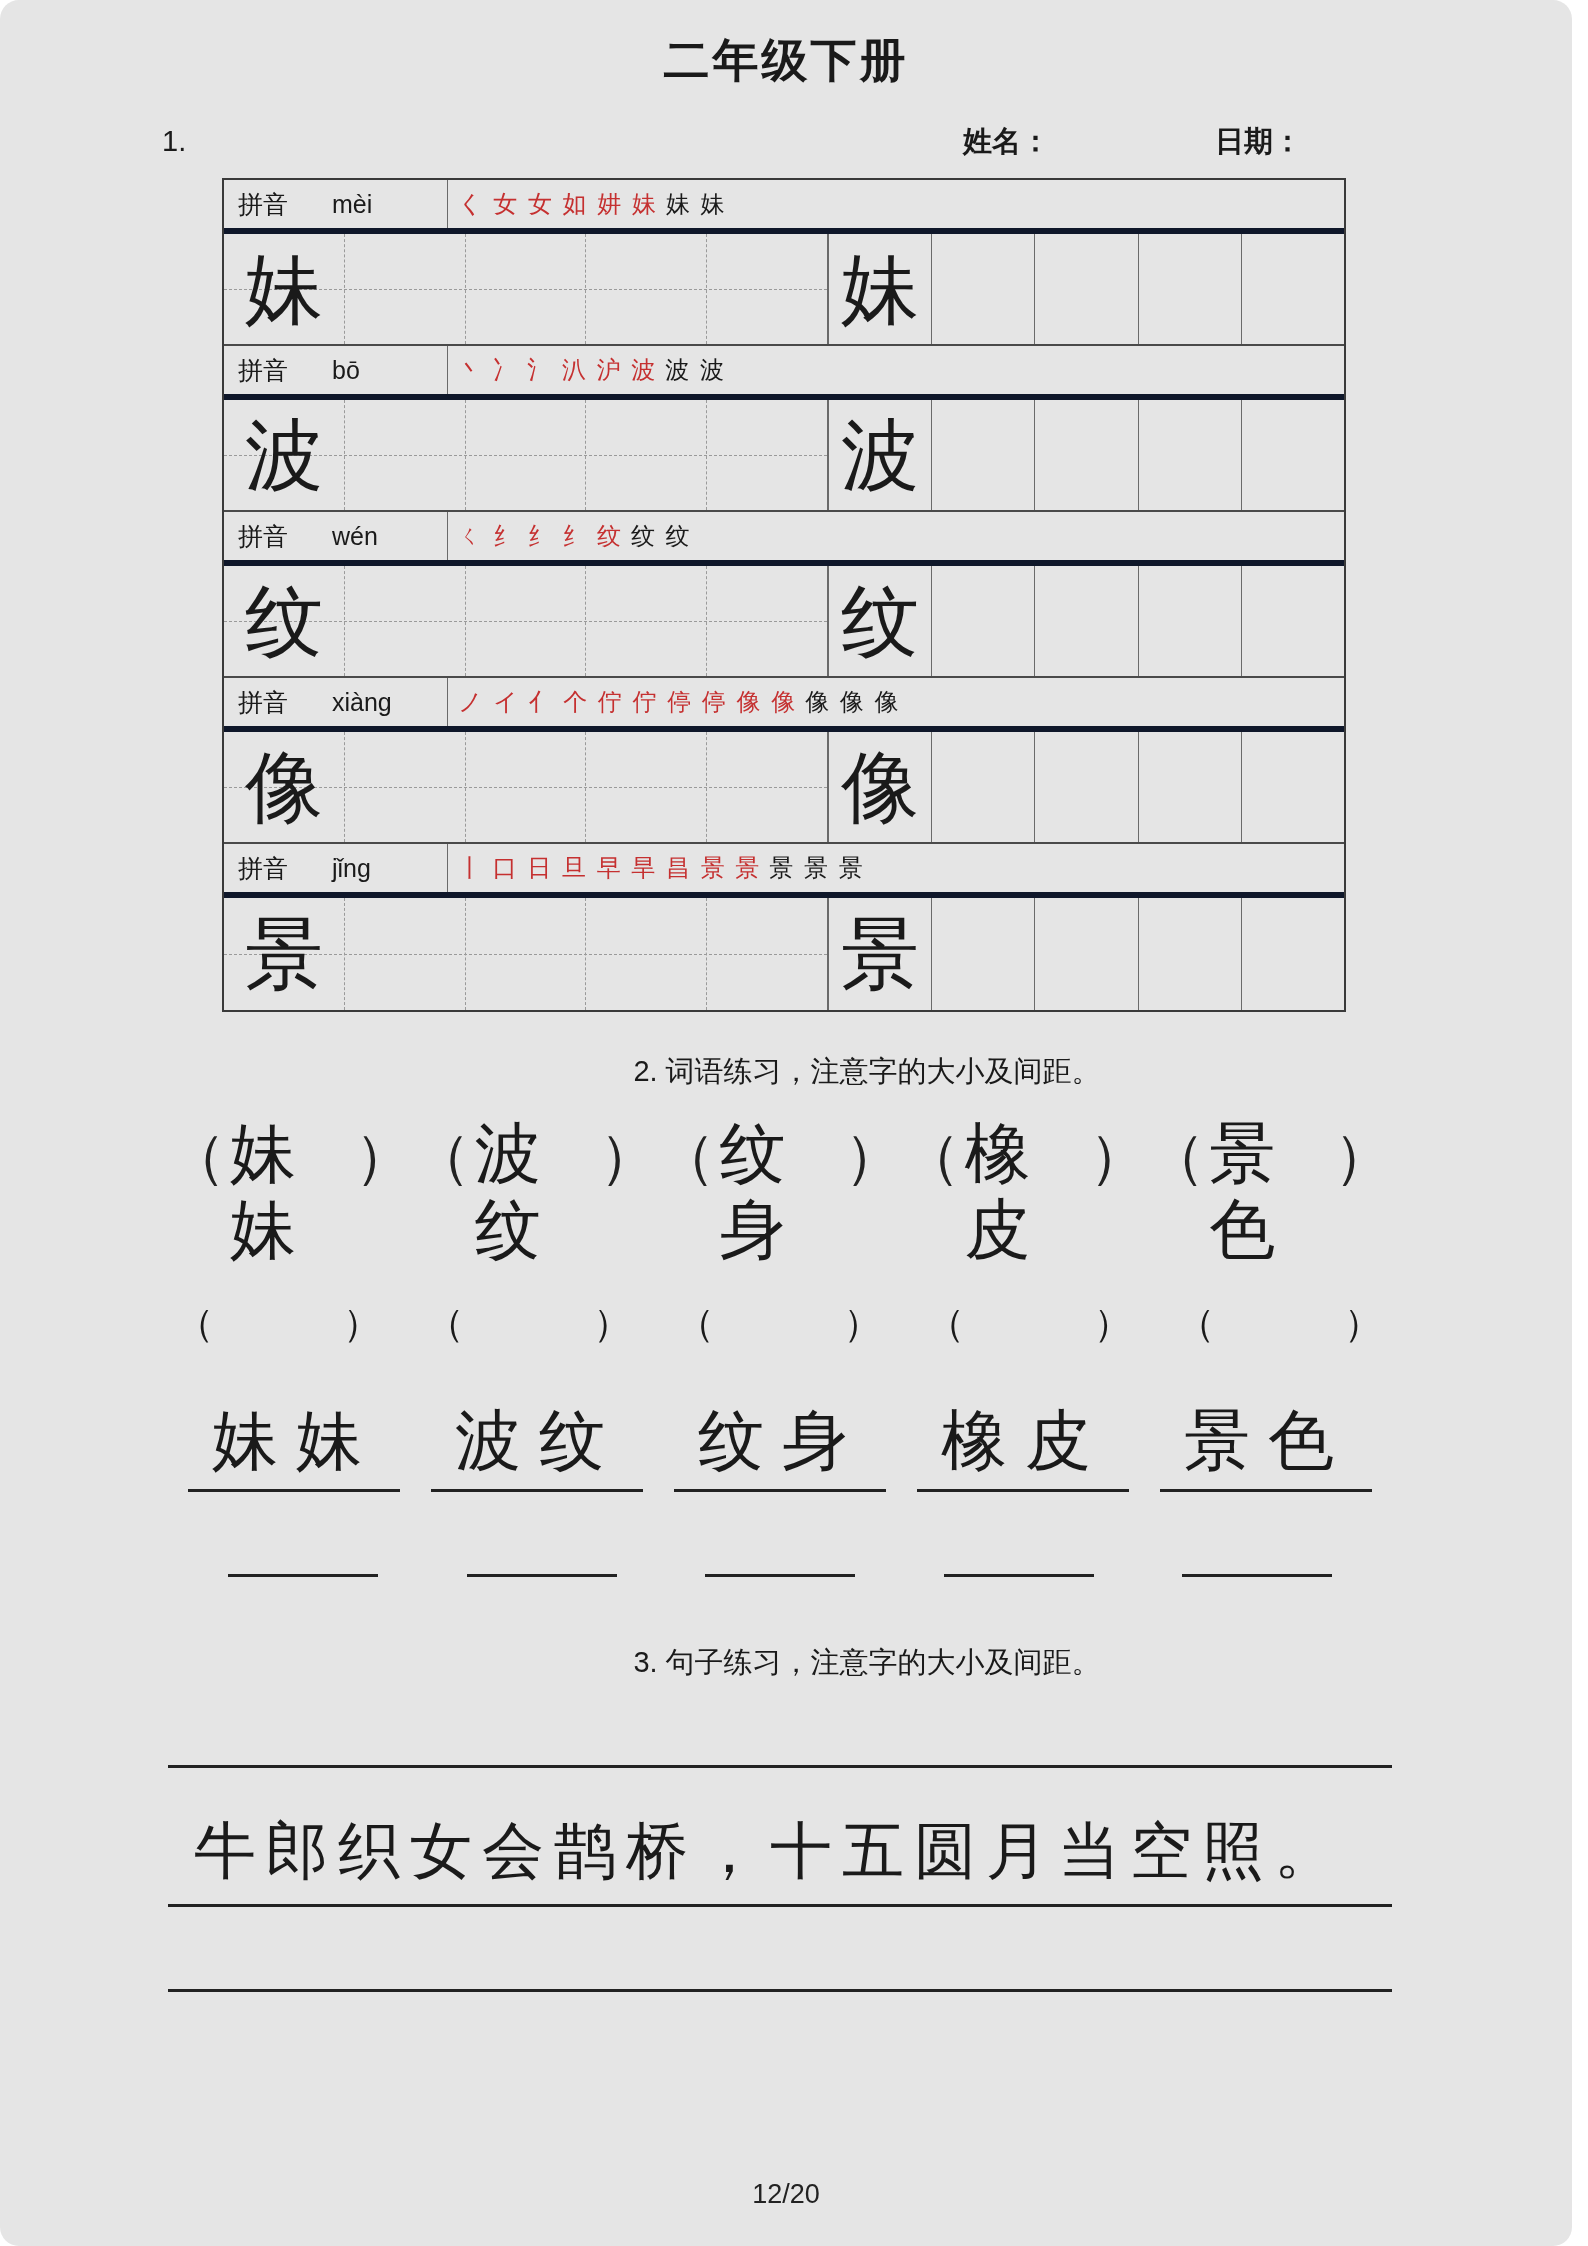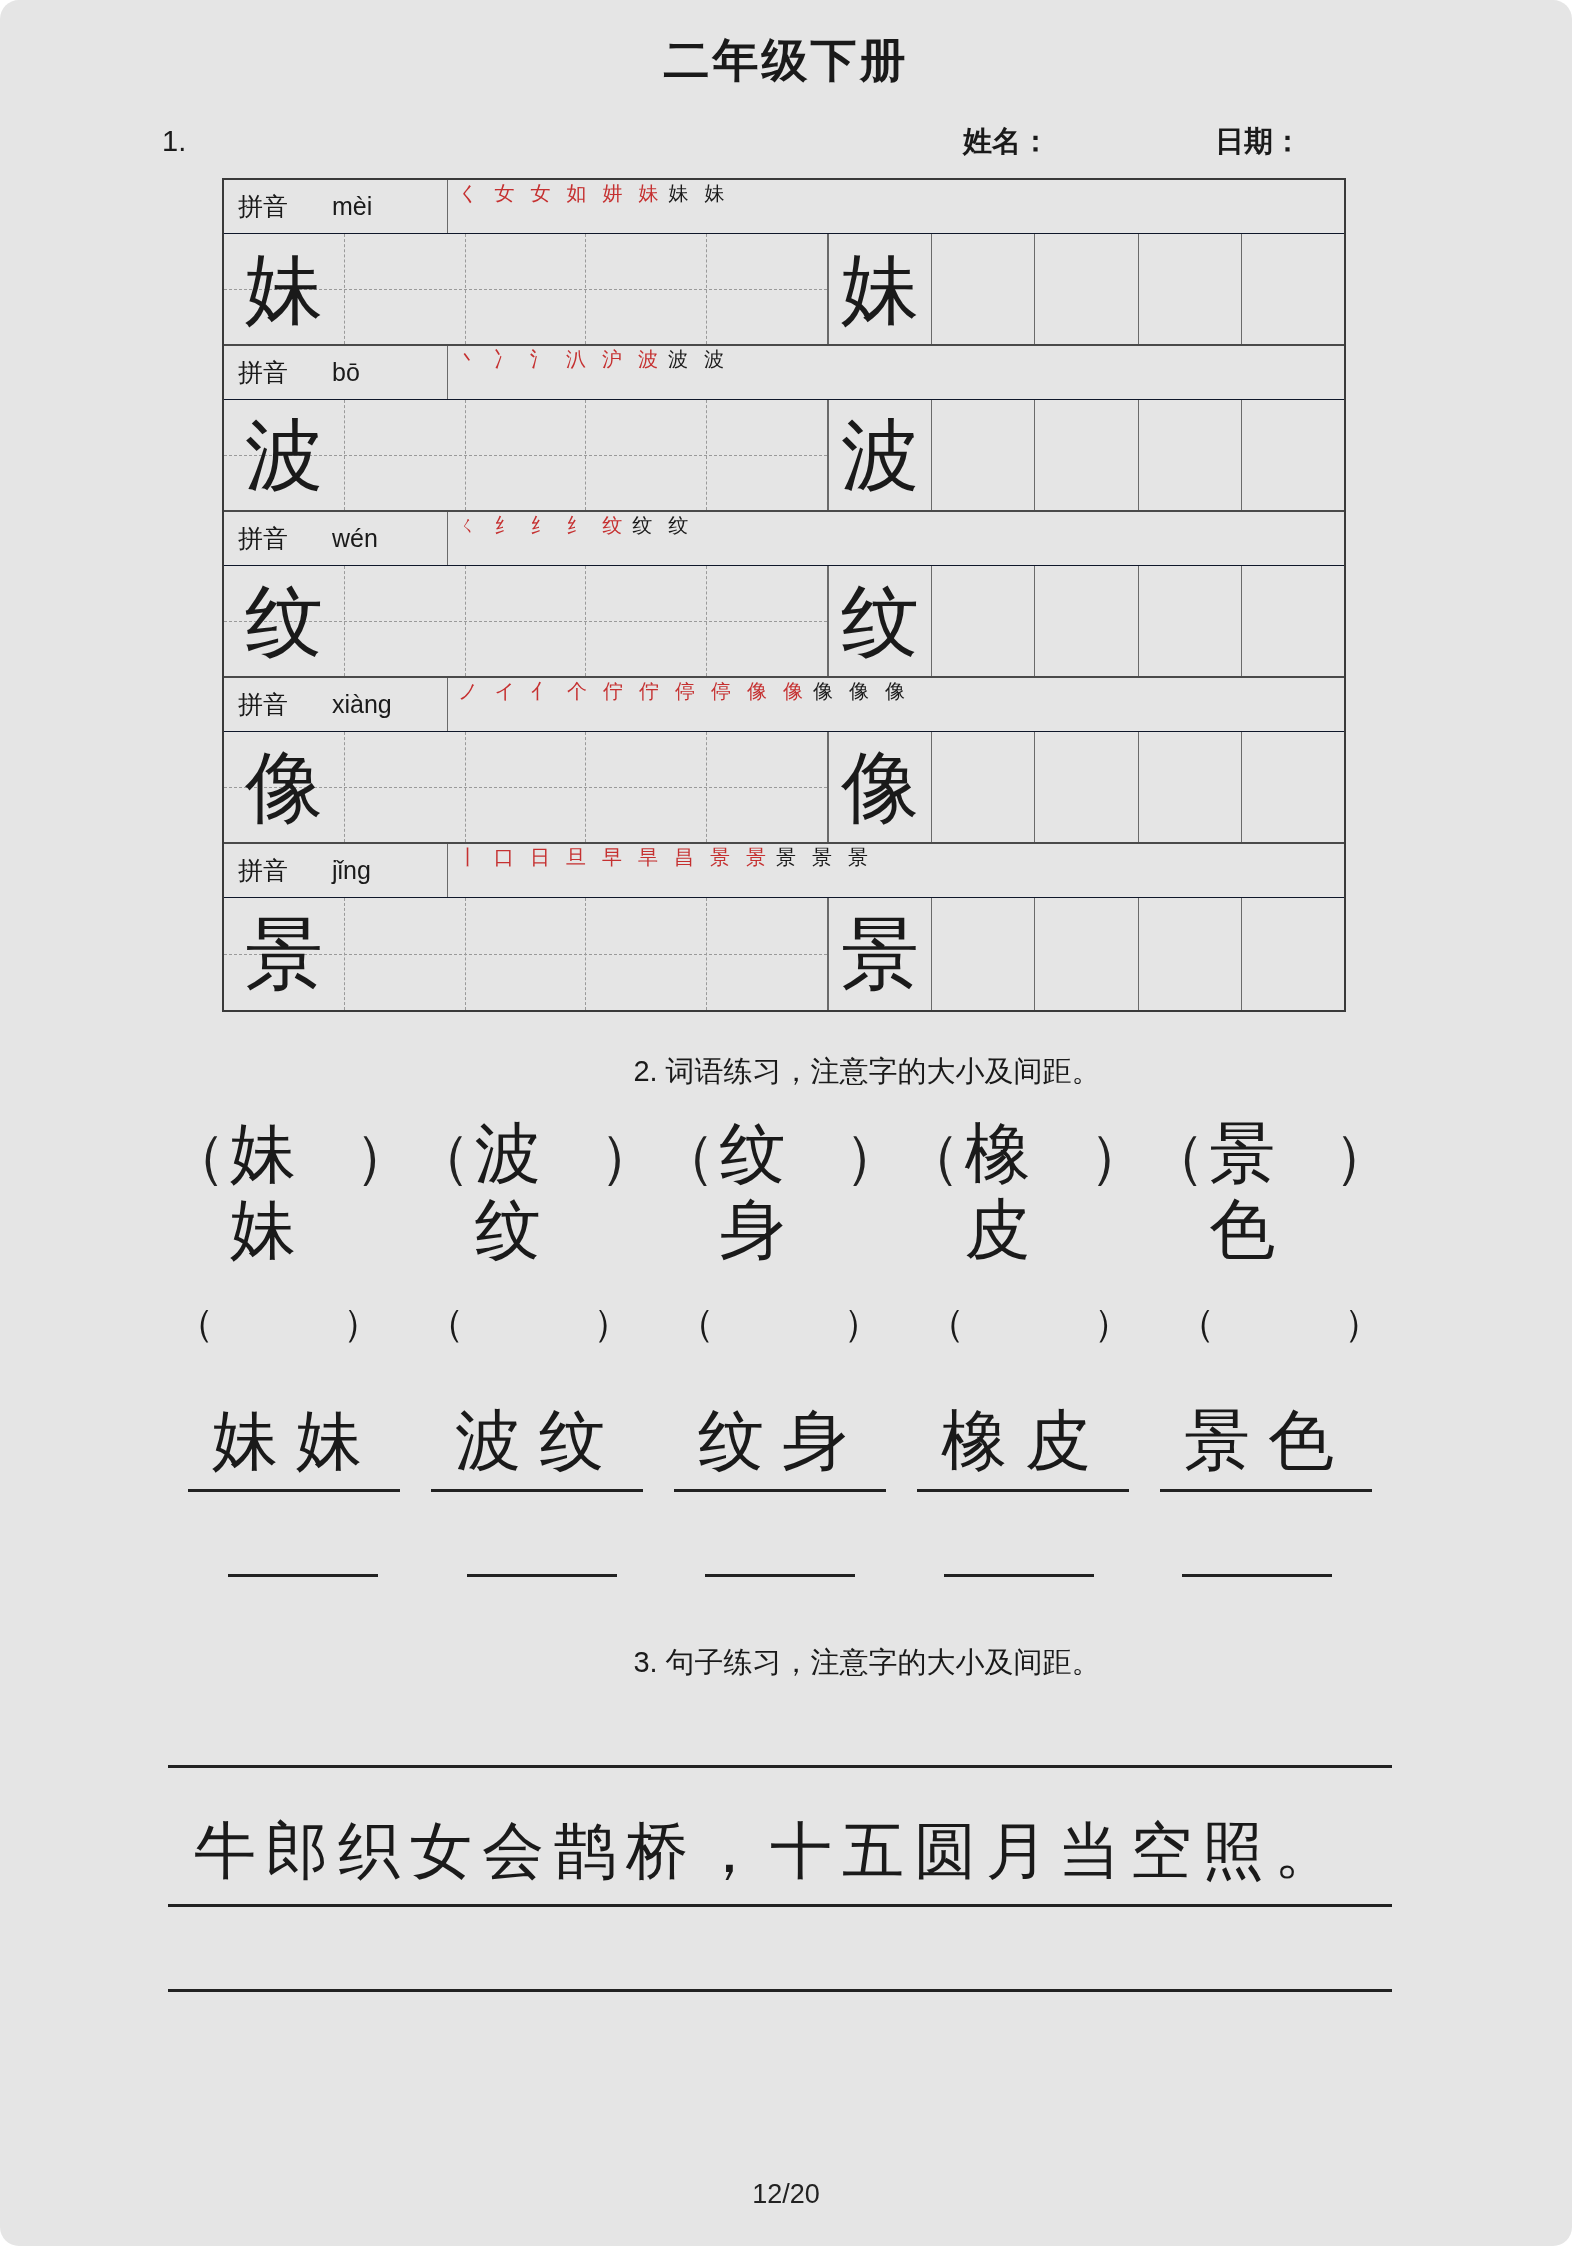--- a/index.html
+++ b/index.html
@@ -8,24 +8,24 @@
   .page { width:1572px; height:2246px; position:relative; background:#e5e5e5; overflow:hidden;border-radius:19px; }
 
   .title { text-align:center; padding-top:30px; font-size:46px; font-weight:bold; letter-spacing:3px; }
 
   .s1head { display:flex; align-items:baseline; margin:30px 270px 0 162px; font-size:29px; }
   .s1num { margin-right:30px; }
   .namefield { margin-left:auto; font-weight:bold; }
   .datefield { margin-left:165px; font-weight:bold; }
 
   .table { margin:16px 0 0 222px; width:1124px; border:2px solid #3a3a3a; }
-  .hrow { display:flex; height:54px; border-bottom:1px solid #0f172a; }
+  .hrow { display:flex; height:54px; border-bottom:6px solid #0f172a; }
   .hcell-left { width:20%; display:flex; align-items:center; border-right:1px solid #6a6a6a; font-size:25px; padding-left:14px; }
   .pval { margin-left:44px; }
-  .hcell-right { flex:1; display:flex; align-items:flex-start; padding-left:10px; font-size:20px; font-family:Liberation Mono, monospace; word-spacing:4px; white-space:nowrap; overflow:hidden; }
+  .hcell-right { flex:1; display:flex; align-items:center; padding-left:10px; font-size:24px; font-family:Liberation Sans, sans-serif; word-spacing:4px; white-space:nowrap; overflow:hidden; }
   .sred { color:#c53030; }
   .sblk { color:#1a1a1a; margin-left:10px; }
   .prow { display:flex; height:112px; border-bottom:2px solid #4a4a4a; }
   .block:last-child .prow { border-bottom:none; }
   .pleft { width:54%; position:relative; display:flex; border-right:2px solid #6a6a6a; }
   .pleft::after { content:""; position:absolute; left:0; right:0; top:50%; border-top:1px dashed #9a9a9a; }
   .pcell { flex:1; border-right:1px dashed #9a9a9a; display:flex; align-items:center; justify-content:center; }
   .pcell:last-child { border-right:none; }
   .pright { width:46%; display:flex; }
   .scell { flex:1; border-right:1px solid #6a6a6a; display:flex; align-items:center; justify-content:center; }

